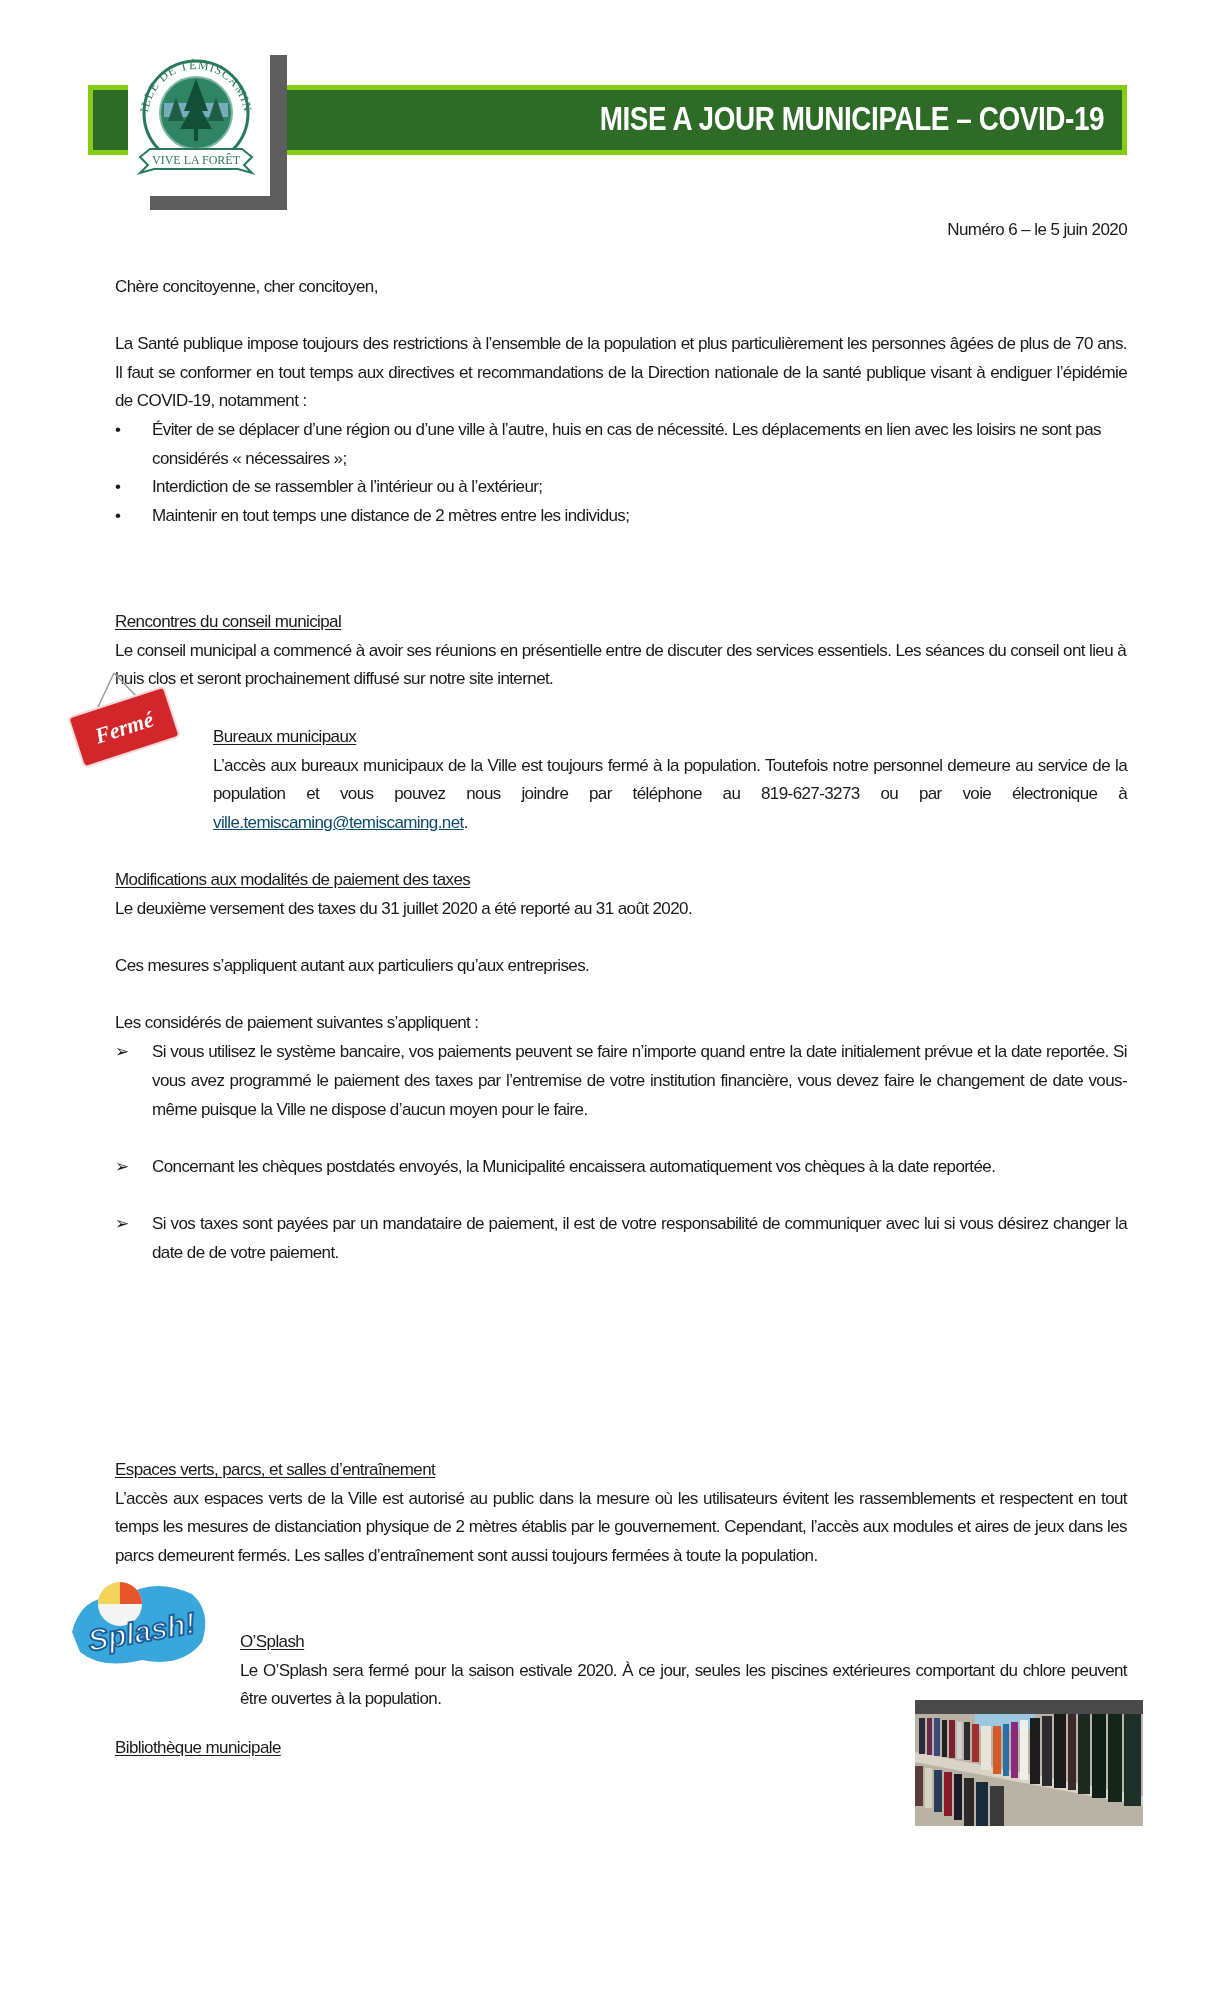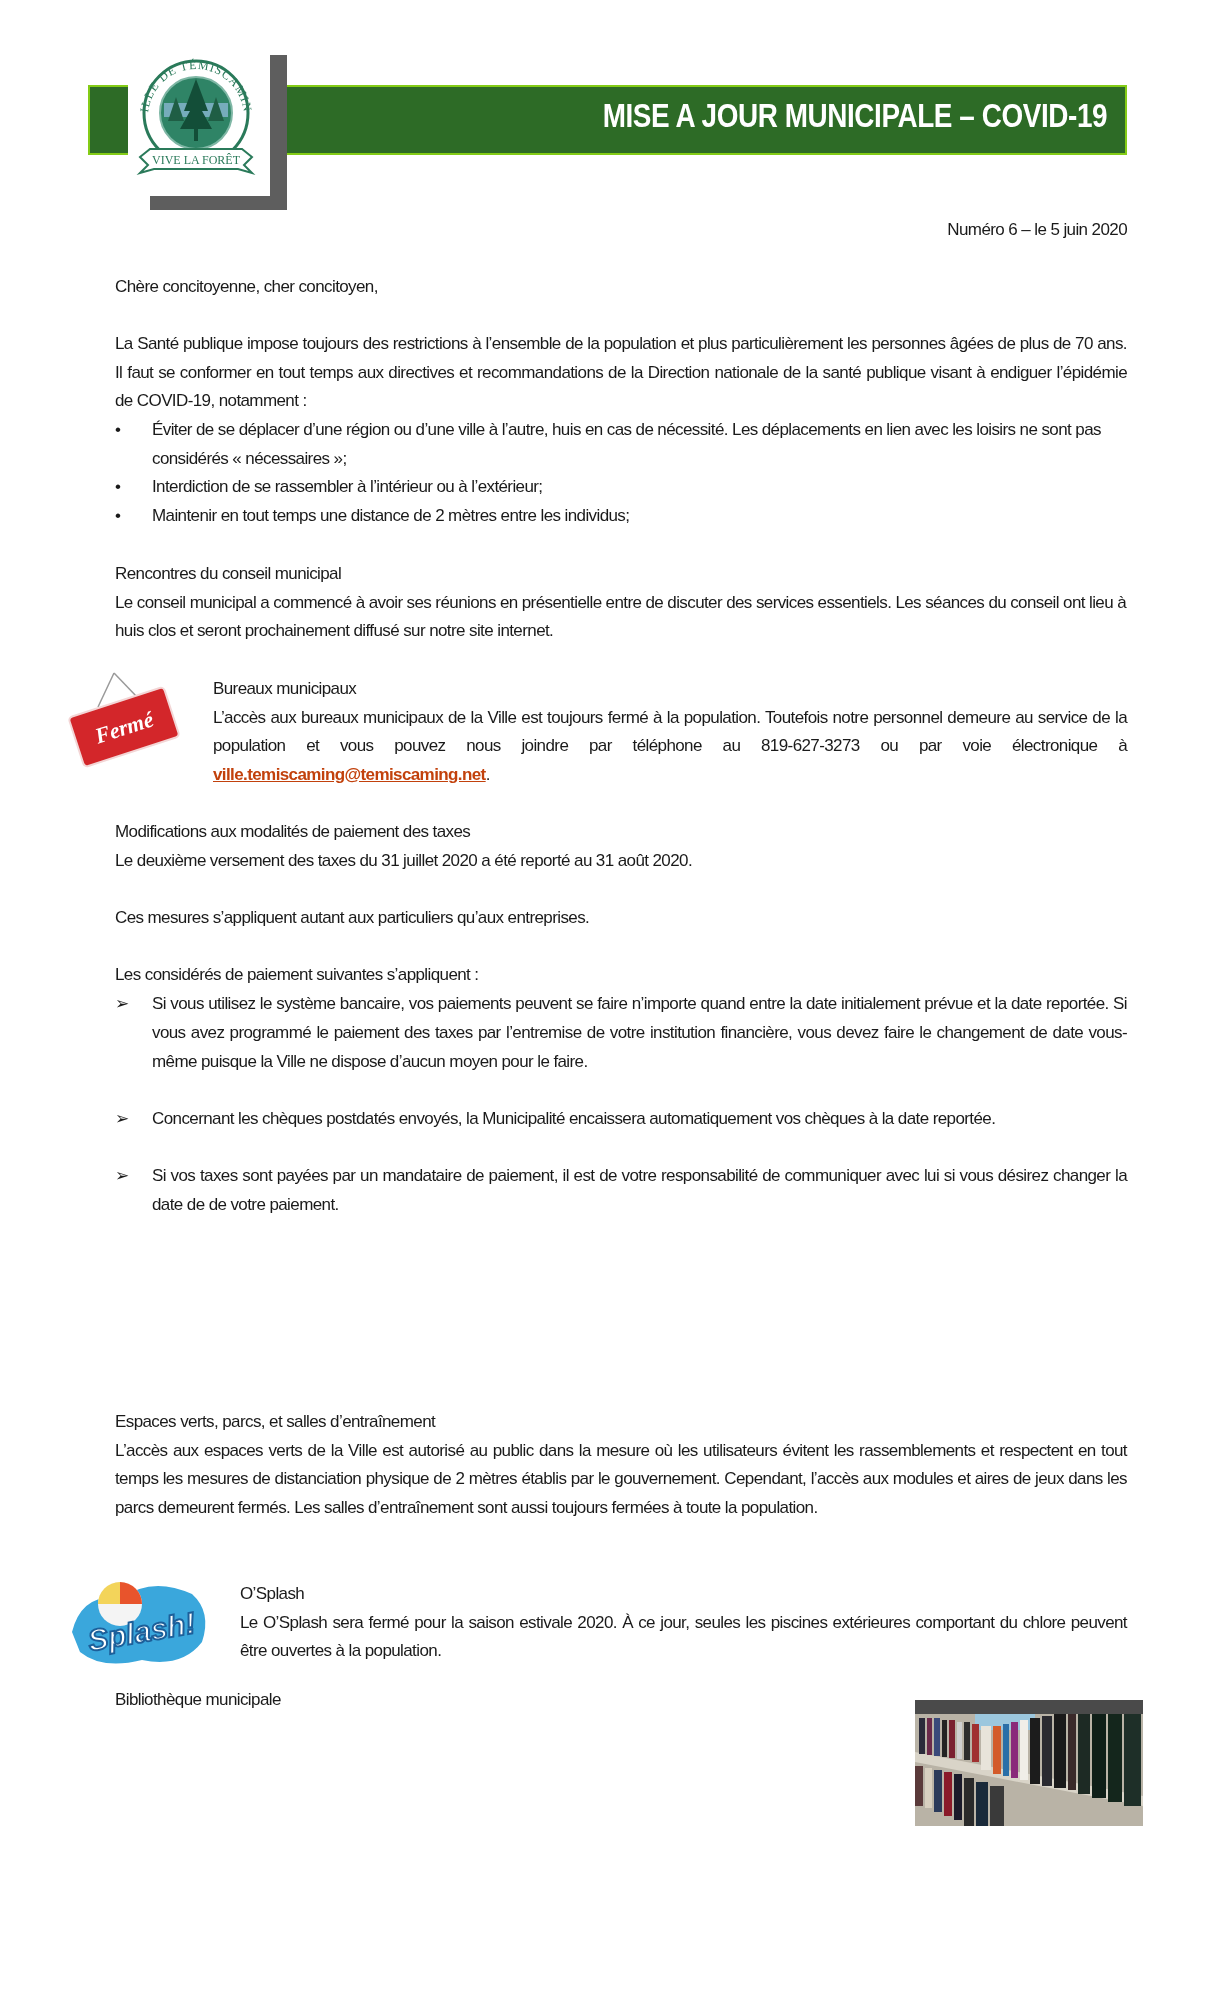--- a/index.html
+++ b/index.html
@@ -2,41 +2,41 @@
 <html><head>
 <meta charset="utf-8">
 <style>
   html, body { margin:0; padding:0; background:#ffffff; }
   body { width:1214px; height:2000px; position:relative; overflow:hidden;
          font-family:"Liberation Sans Narrow","Liberation Sans", sans-serif; color:#1a1a1a; }
   .abs { position:absolute; }
   .txt { font-family:"Liberation Sans", sans-serif; font-size:17px; line-height:28.7px;
          letter-spacing:-0.6px; transform-origin:left top; }
   .just { text-align:justify; }
-  .heading { text-underline-offset:2px; }
+  .heading { text-decoration:underline; text-underline-offset:2px;margin-top:48px; }
   p { margin:0; }
 
   
   #banner { left:88px; top:85px; width:1039px; height:70px; background:#2d6b26;
-            border:2px solid #84cc16; box-sizing:border-box; }
+            border:5px solid #84cc16; box-sizing:border-box; }
   #banner-title { right:18px; top:9px; color:#ffffff; font-family:"Liberation Sans", sans-serif;
                   font-weight:bold; font-size:34px; letter-spacing:-0.5px; white-space:nowrap;
                   transform:scaleX(0.82); transform-origin:right center; position:absolute; }
   #logo-shadow { left:150px; top:55px; width:137px; height:155px; background:#5e5e5e; }
   #logo-box { left:128px; top:48px; width:142px; height:148px; background:#ffffff; }
   #logo { left:126px; top:45px; width:140px; height:140px; }
 
   .bullet { position:absolute; left:0; }
   .li { position:relative; padding-left:37px; }
 
   #ferme { left:62px; top:665px; width:125px; height:112px; }
   #splash { left:62px; top:1572px; width:155px; height:100px; }
   #library { left:915px; top:1700px; width:228px; height:126px; overflow:hidden; background:#9a948a; }
 
-  a.email { color:#c2410c; text-decoration:underline;font-weight:bold; }
+  a.email { color:#0c4a6e; text-decoration:underline; }
 </style>
 </head>
 <body>
 
 <div id="banner" class="abs">
   <div id="banner-title">MISE A JOUR MUNICIPALE – COVID-19</div>
 </div>
 <div id="logo-shadow" class="abs"></div>
 <div id="logo-box" class="abs"></div>
 <svg id="logo" class="abs" viewBox="0 0 140 140">

